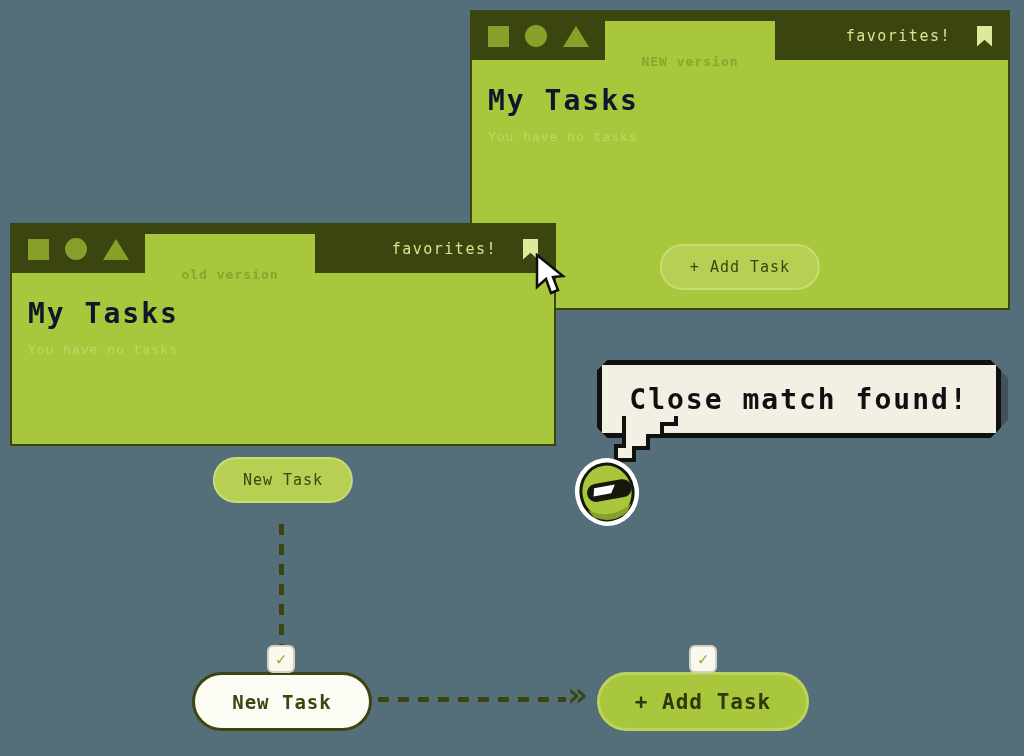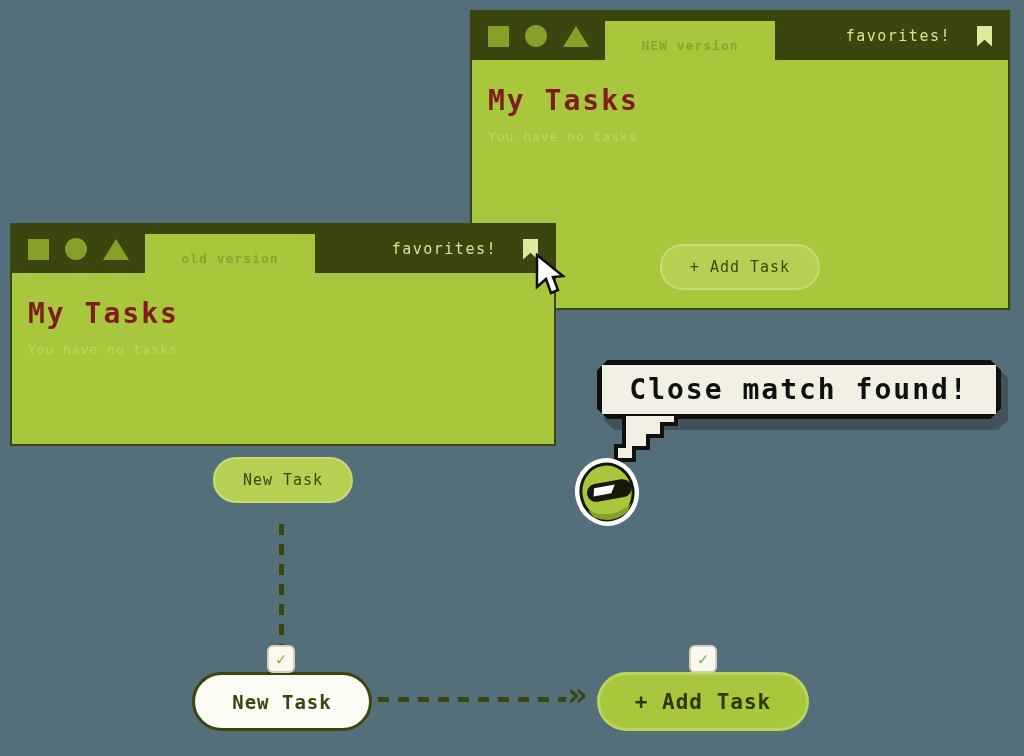--- a/index.html
+++ b/index.html
@@ -15,52 +15,52 @@
   .window.old{left:10px;top:223px;width:546px;height:223px;}
 
   .titlebar{position:relative;height:48px;background:#3b450f;}
   .shapes{position:absolute;left:16px;top:13px;display:flex;gap:16px;align-items:center;height:22px;}
   .sq{display:block;width:21px;height:21px;background:#86a02a;}
   .ci{display:block;width:22px;height:22px;border-radius:50%;background:#86a02a;}
   .tr{display:block;width:0;height:0;border-left:13px solid transparent;border-right:13px solid transparent;border-bottom:21px solid #86a02a;}
 
   .tab{
     position:absolute;left:133px;top:9px;width:170px;height:48px;background:#a9c73c;z-index:2;
-    display:flex;align-items:center;justify-content:center;
+    display:flex;align-items:flex-end;justify-content:center;
     font-size:13px;letter-spacing:1px;color:#8aa42d;font-weight:bold;
   }
   .favorites{
     position:absolute;right:16px;top:0;height:48px;display:flex;align-items:center;gap:26px;
     color:#d7e690;font-size:15px;letter-spacing:1.5px;cursor:pointer;
   }
   .bookmark{
     display:block;width:15px;height:21px;background:#dcea9e;
     clip-path:polygon(0 0,100% 0,100% 100%,50% 68%,0 100%);
   }
 
   .win-body{position:relative;height:250px;}
-  .win-title{margin:24px 0 0 16px;font-size:28px;font-weight:bold;color:#7f1d1d;letter-spacing:2px;}
+  .win-title{margin:24px 0 0 16px;font-size:28px;font-weight:bold;color:#0f172a;letter-spacing:2px;}
   .win-sub{margin:13px 0 0 16px;font-size:13px;color:#c2d765;letter-spacing:1px;font-family:Liberation Mono, monospace;}
   .win-btn{
     position:absolute;left:50%;top:160px;transform:translateX(-50%);
     height:46px;padding:0 28px;border-radius:26px;white-space:nowrap;
     background:#b7cf52;border:2px solid #c8dc74;color:#3b450f;
     font-family:inherit;font-size:15px;letter-spacing:1px;cursor:pointer;
   }
 
   
   .cursor{position:absolute;left:534px;top:253px;z-index:9;}
 
   
   .bubble-shadow{
     position:absolute;left:604px;top:368px;width:404px;height:62px;background:#41525a;
     clip-path:polygon(10px 0,calc(100% - 10px) 0,100% 10px,100% calc(100% - 10px),calc(100% - 10px) 100%,10px 100%,0 calc(100% - 10px),0 10px);
   }
   .bubble{
-    position:absolute;left:597px;top:360px;width:404px;height:59px;
+    position:absolute;left:597px;top:360px;width:404px;height:78px;
     background:#f2efe3;border:5px solid #101010;color:#101010;
     display:flex;align-items:center;justify-content:center;
     font-size:28px;font-weight:bold;letter-spacing:2px;white-space:nowrap;
     clip-path:polygon(10px 0,calc(100% - 10px) 0,100% 10px,100% calc(100% - 10px),calc(100% - 10px) 100%,10px 100%,0 calc(100% - 10px),0 10px);
   }
   .tail{position:absolute;left:612px;top:416px;z-index:3;}
   .helmet{position:absolute;left:570px;top:452px;z-index:4;}
 
   
   .dash-v{

